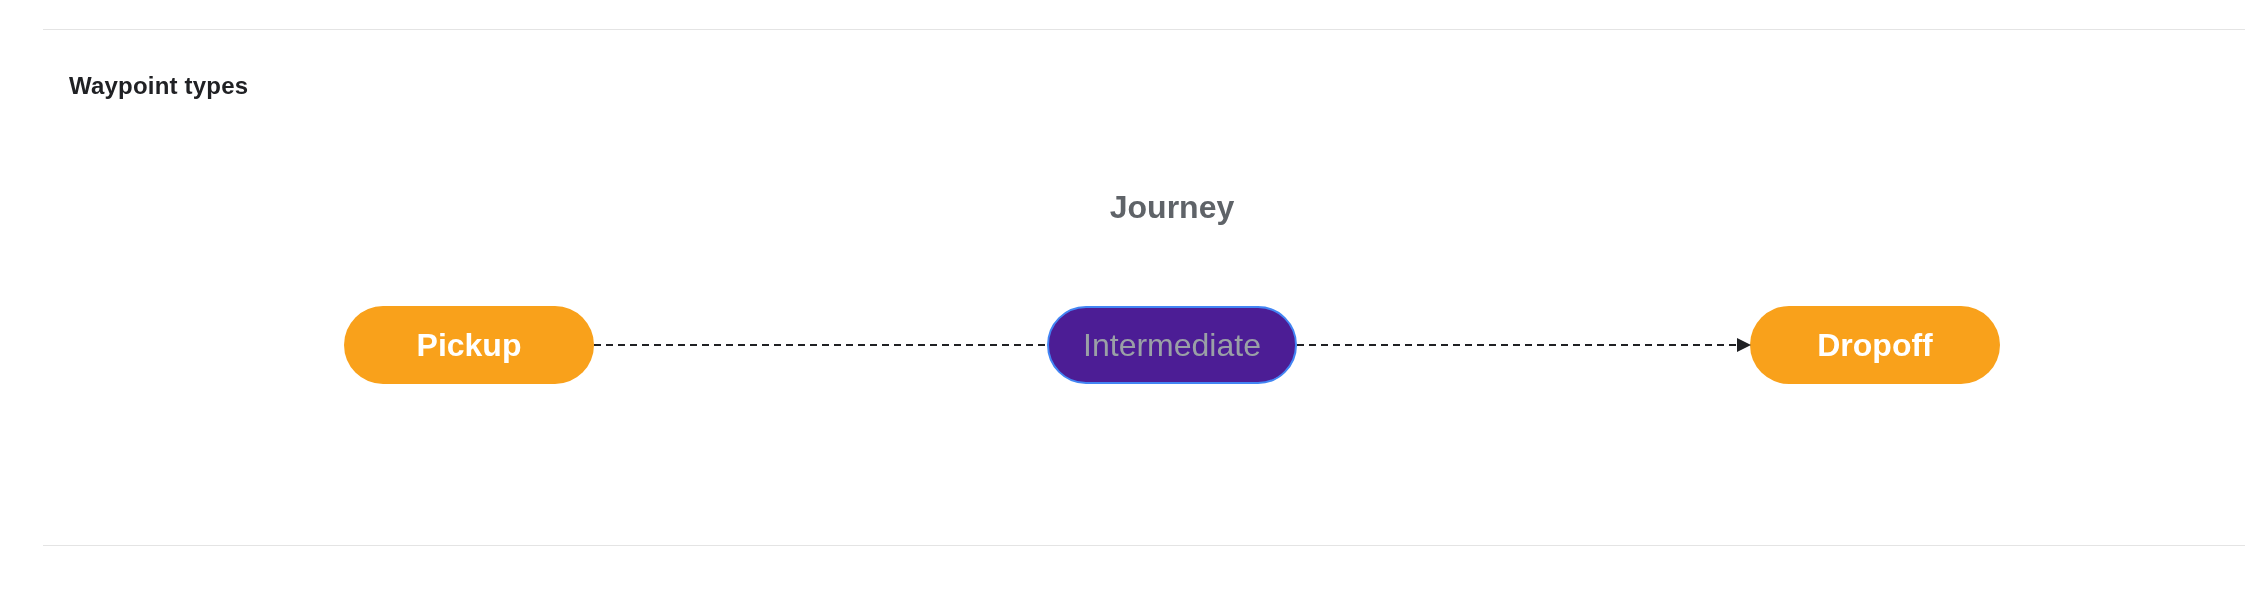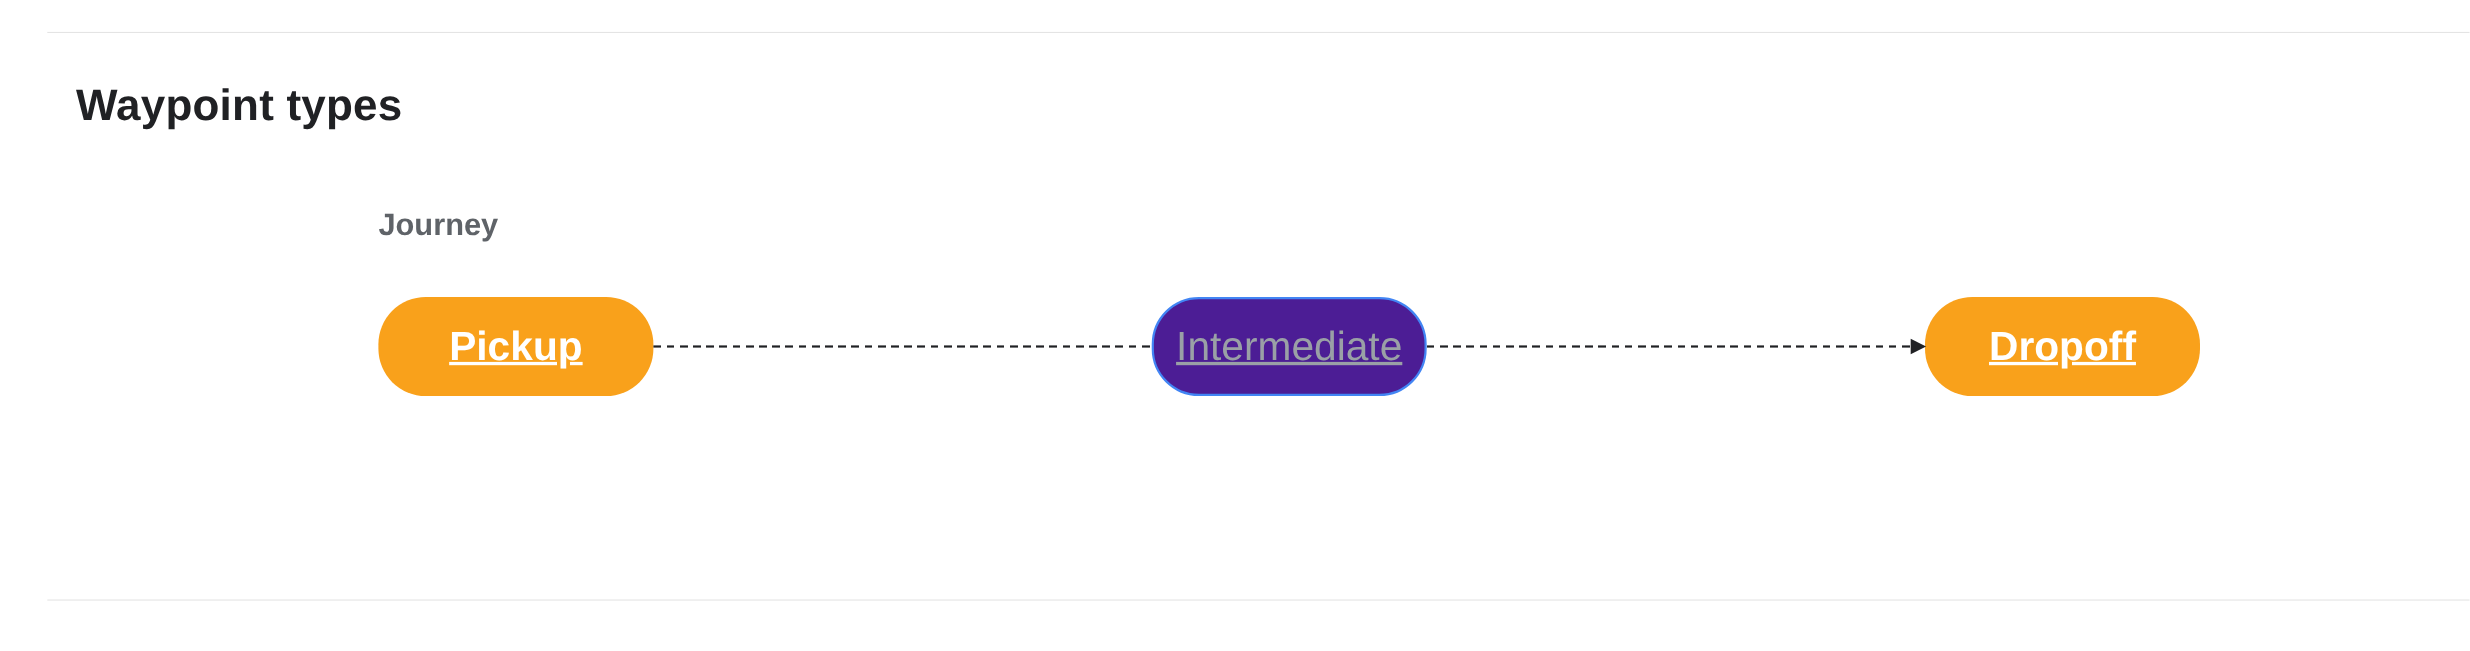--- a/index.html
+++ b/index.html
@@ -22,60 +22,60 @@
     height: 1px;
     background: var(--divider, #E4E4E4);
   }
   .divider.top { top: 29px; }
   .divider.bottom { top: 545px; }
 
   .page-heading {
     position: absolute;
     left: 69px;
     top: 72px;
-    font-size: 40px;
+    font-size: 24px;
     font-weight: 700;
     color: var(--heading-text, #202124);
     line-height: 1.2;
     letter-spacing: 0.2px;
   }
 
   .diagram {
     position: absolute;
     left: 344px;
     top: 188px;
     width: 1656px;
   }
 
   .journey-label {
-    font-size: 28px;
+    text-align: center;
+    font-size: 32px;
     font-weight: 700;
     color: var(--title-text, #5F6368);
     line-height: 1.2;
-    margin-bottom: 48px;
+    margin-bottom: 80px;
   }
 
   .pill-row {
     display: flex;
     align-items: center;
     width: 100%;
   }
 
   .pill {
     flex: none;
-    height: 90px;
+    height: 78px;
     width: 250px;
     border-radius: 43px;
     display: flex;
     align-items: center;
     justify-content: center;
-    font-size: 37px;
+    font-size: 32px;
     box-sizing: border-box;
     white-space: nowrap;
-    text-decoration: underline;
   }
   .pill.filled {
     background: var(--pill-fill, #F9A11B);
     color: var(--pill-text-filled, #FFFFFF);
     font-weight: 700;
   }
   .pill.outline {
     background: #4c1d95;
     border: 2px solid var(--outline-border, #4285F4);
     color: var(--outline-text, #9AA0A6);

